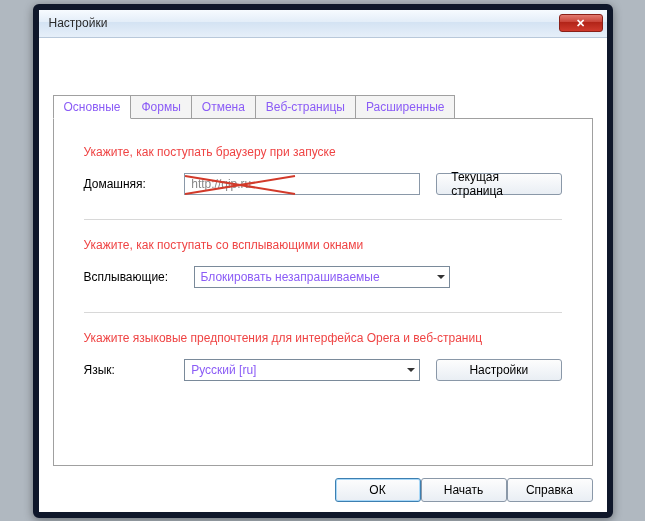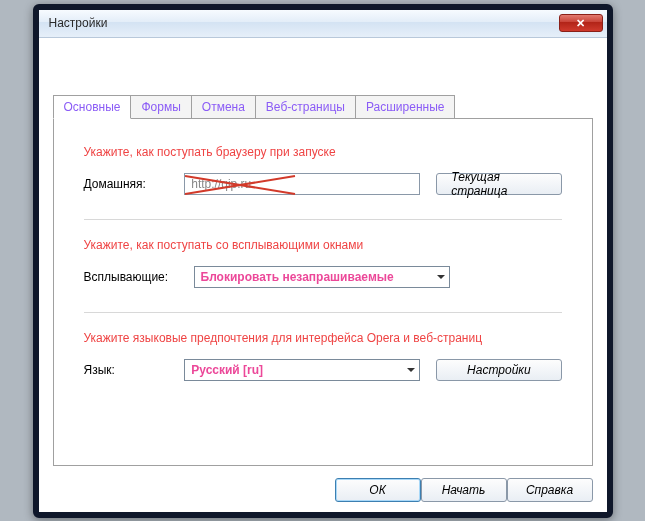--- a/index.html
+++ b/index.html
@@ -111,22 +111,21 @@
   }
   .select-highlighted {
     background: #3399ff;
     color: #fff;
     padding: 1px 3px;
     flex: 1;
     margin-right: 4px;
   }
   .select-text {
     flex: 1;
-    color: #ec4899;
-    font-weight: bold;
+    color: #8b5cf6;
   }
   .select-arrow {
     width: 0; height: 0;
     border-left: 4px solid transparent;
     border-right: 4px solid transparent;
     border-top: 4px solid #333;
     margin-left: 6px;
   }
   .input-box {
     height: 22px;
@@ -147,21 +146,20 @@
     height: 22px;
     padding: 0 14px;
     border: 1px solid #8a98a8;
     background: linear-gradient(#fdfdfd, #e9eef4);
     border-radius: 3px;
     display: flex;
     align-items: center;
     justify-content: center;
     cursor: default;
     color: #000;
-    font-style: italic;
   }
   .sep {
     border-top: 1px solid #d8d8d8;
     margin: 24px 0 18px 0;
   }
   .bottom-buttons {
     display: flex;
     justify-content: flex-end;
     padding: 8px 14px 10px 14px;
   }

